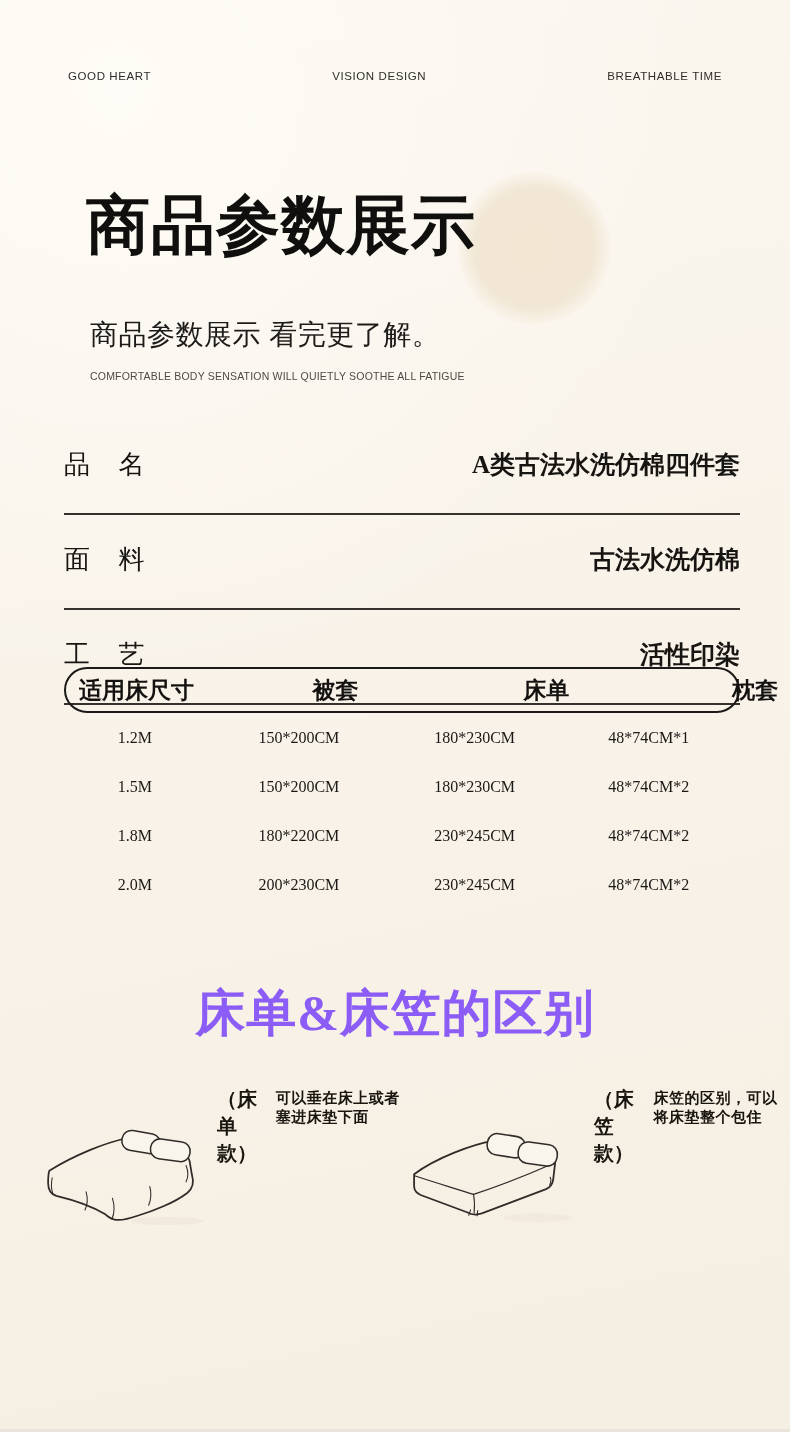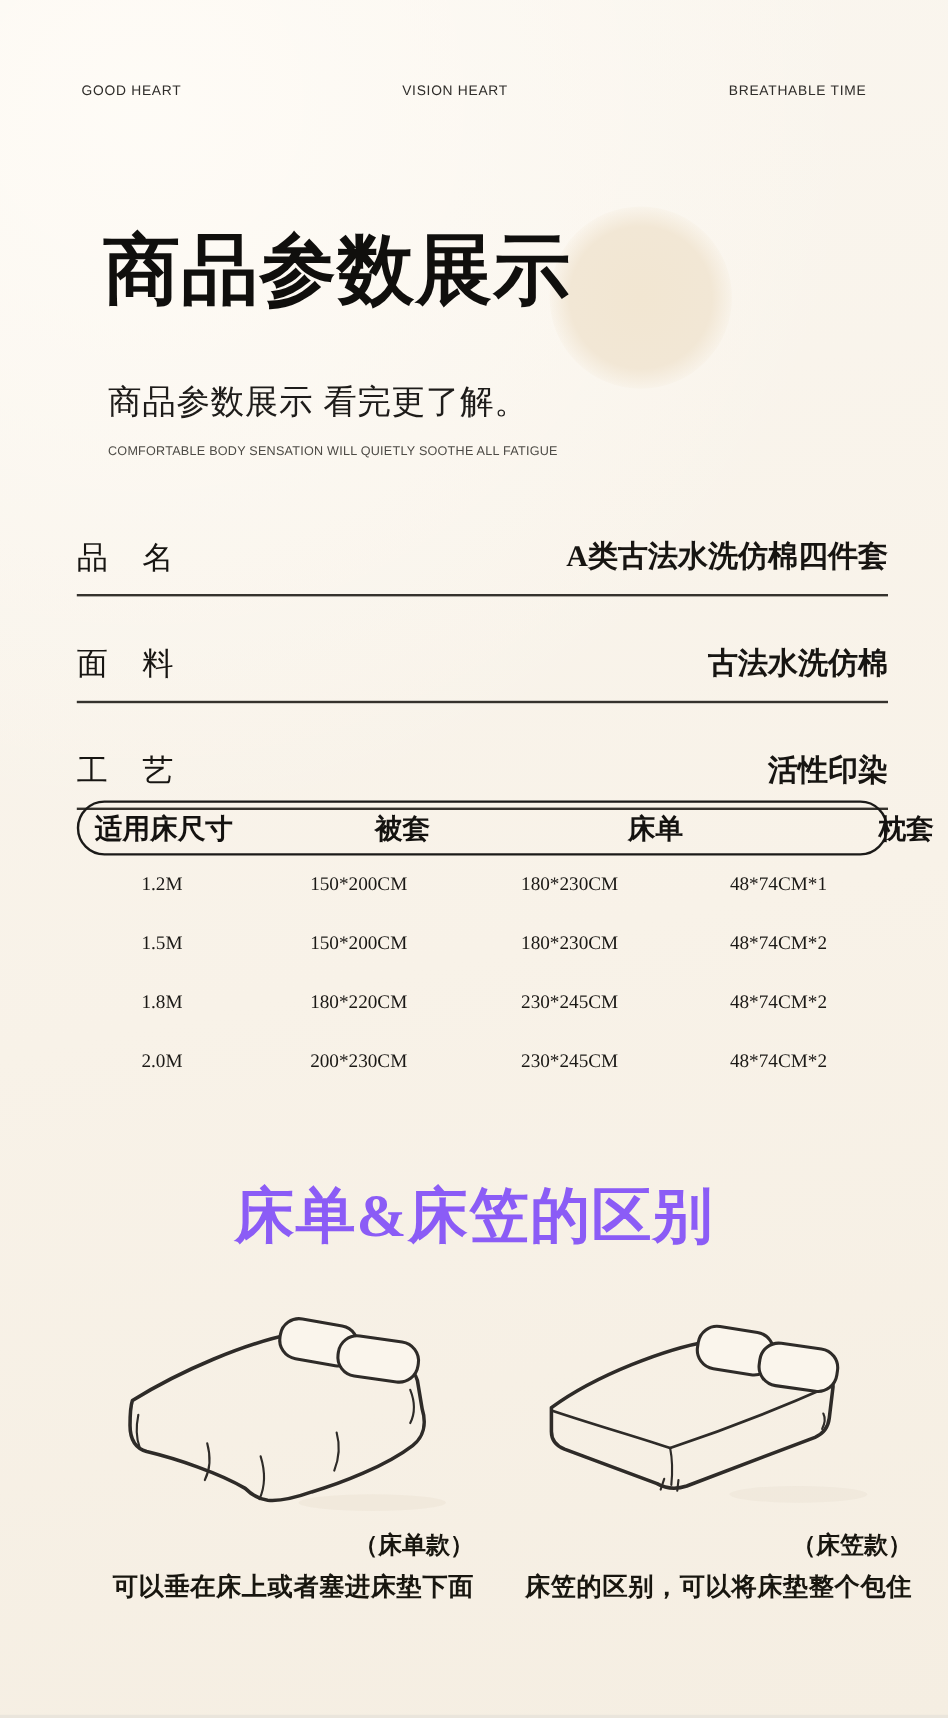--- a/index.html
+++ b/index.html
@@ -25,51 +25,51 @@
     background:radial-gradient(circle,#f2e6d2 0%,#f2e7d5 55%,rgba(242,231,213,0) 74%); }
   .hero-title { position:absolute; top:190px; left:86px;
     font-size:64px; font-weight:700; line-height:1.12; color:#100f0d; letter-spacing:1px; }
   .hero-sub { position:absolute; top:316px; left:90px;
     font-size:28px; font-weight:500; color:#1e1c1a; letter-spacing:.5px; }
   .hero-tagline { position:absolute; top:370px; left:90px;
     font-size:10.5px; letter-spacing:.2px; color:#4c4a45; }
 
   
   .specs { position:absolute; top:447px; left:64px; width:676px; }
-  .spec-row { display:flex; justify-content:space-between; align-items:flex-start;
-    padding-bottom:13px; margin-bottom:39px; border-bottom:2px solid #35322d; }
+  .spec-row { display:flex; justify-content:space-between; align-items:center;
+    padding-bottom:31px; margin-bottom:27px; border-bottom:2px solid #35322d; }
   .spec-label { font-size:26px; letter-spacing:2px; word-spacing:18px; color:#171512; }
   .spec-value { font-size:25px; font-weight:700; color:#171512; }
 
   
   .size-table { position:absolute; top:667px; left:64px; width:676px; }
   .grid4 { display:grid; grid-template-columns:21% 27.5% 24.5% 27%;
     align-items:center; justify-items:center; }
   .pill { height:46px; border:2px solid #1b1a18; border-radius:24px;
     font-size:23px; font-weight:700; color:#141210;gap:36px; }
   .trow { height:49px; font-size:16px; color:#1b1916; }
   .trow:first-of-type { margin-top:20px; }
 
   
   .section-title { position:absolute; top:980px; left:0; width:100%;
     text-align:center; font-size:50px; font-weight:700; color:#8b5cf6; letter-spacing:1px; }
   .comparison { position:absolute; top:1082px; left:30px; right:30px; display:flex; }
-  .comp-item { flex:1; display:flex; flex-direction:column; align-items:flex-end; }
+  .comp-item { flex:1; display:flex; align-items:flex-start; }
   .bed-svg { width:318px; height:188px; display:block; }
   .comp-name { margin-top:4px; font-size:20px; font-weight:700; color:#18160f; }
-  .comp-desc { margin-top:7px; font-size:21px; font-weight:700; color:#18160f; letter-spacing:.5px; }
+  .comp-desc { margin-top:7px; font-size:15px; font-weight:700; color:#18160f; letter-spacing:.5px; }
 
   .bottom-strip { position:absolute; bottom:0; left:0; width:100%; height:3px; background:#eae5dc; }
 </style>
 </head>
 <body>
 
 <div class="top-bar">
   <span>GOOD HEART</span>
-  <span>VISION HEART</span>
+  <span>VISION DESIGN</span>
   <span>BREATHABLE TIME</span>
 </div>
 
 <div class="accent-circle"></div>
 <h1 class="hero-title serif">商品参数展示</h1>
 <div class="hero-sub">商品参数展示 看完更了解。</div>
 <div class="hero-tagline">COMFORTABLE BODY SENSATION WILL QUIETLY SOOTHE ALL FATIGUE</div>
 
 <div class="specs">
   <div class="spec-row">

